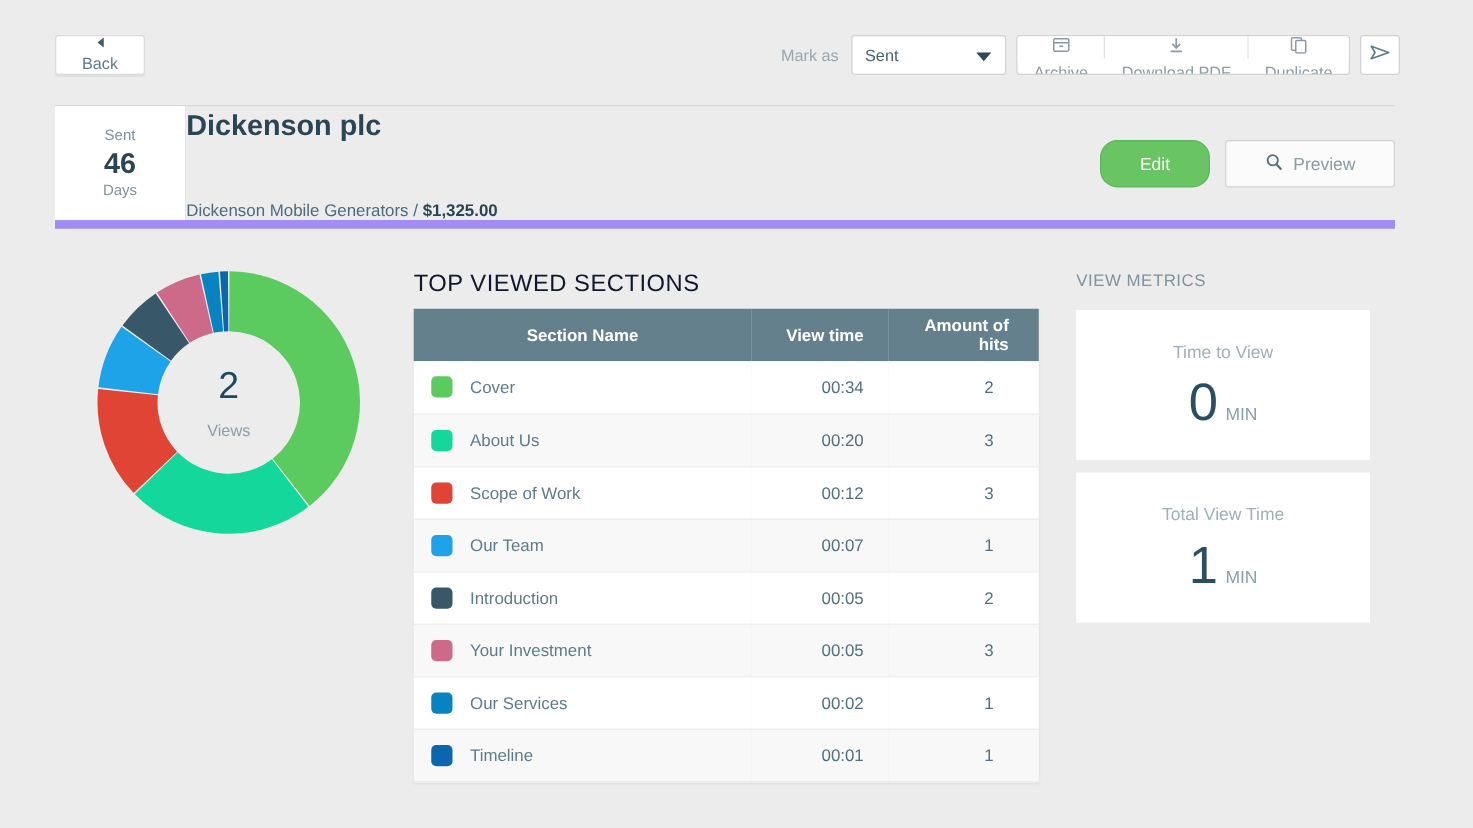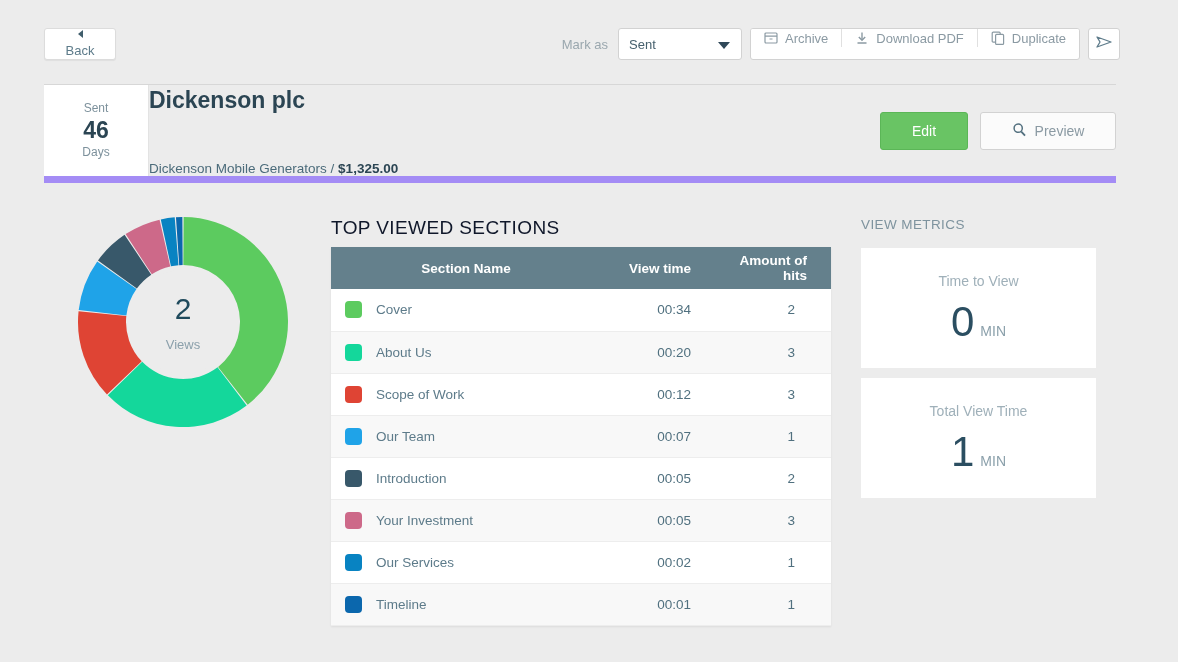--- a/index.html
+++ b/index.html
@@ -82,20 +82,21 @@
   }
   .tb-btn {
     display: flex; align-items: center; gap: 7px;
     padding: 0 13px;
     height: 18px;
     font-size: 13px;
     color: #8b9aa3;
     border-right: 1px solid #e0e0e0;
     cursor: pointer;
     background: #fff;
+    flex-direction: column;
   }
   .tb-btn:last-child { border-right: none; }
   .tb-btn svg { display: block; }
 
   .send-btn {
     margin-left: 8px;
     width: 32px; height: 32px;
     background: #fff;
     border: 1px solid #d2d2d2;
     border-radius: 3px;
@@ -144,21 +145,21 @@
   .hdr-actions {
     position: absolute;
     right: 0; top: 50%;
     transform: translateY(-50%);
     display: flex; gap: 12px;
   }
   .edit-btn {
     width: 88px; height: 38px;
     background: #69c464;
     border: 1px solid #5bb657;
-    border-radius: 3px;
+    border-radius: 14px;
     color: #fff;
     font-size: 14px;
     display: flex; align-items: center; justify-content: center;
     cursor: pointer;
   }
   .preview-btn {
     width: 136px; height: 38px;
     background: #fbfbfb;
     border: 1px solid #d2d2d2;
     border-radius: 3px;

